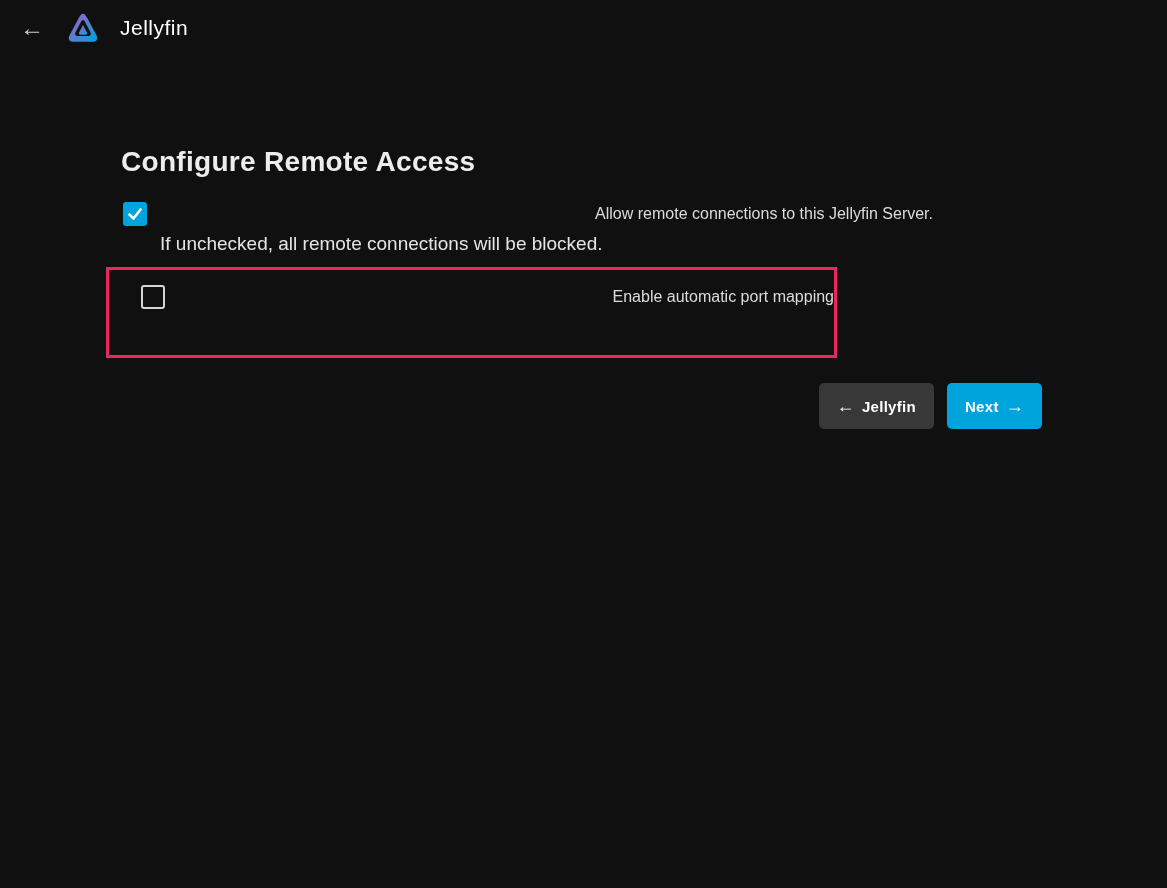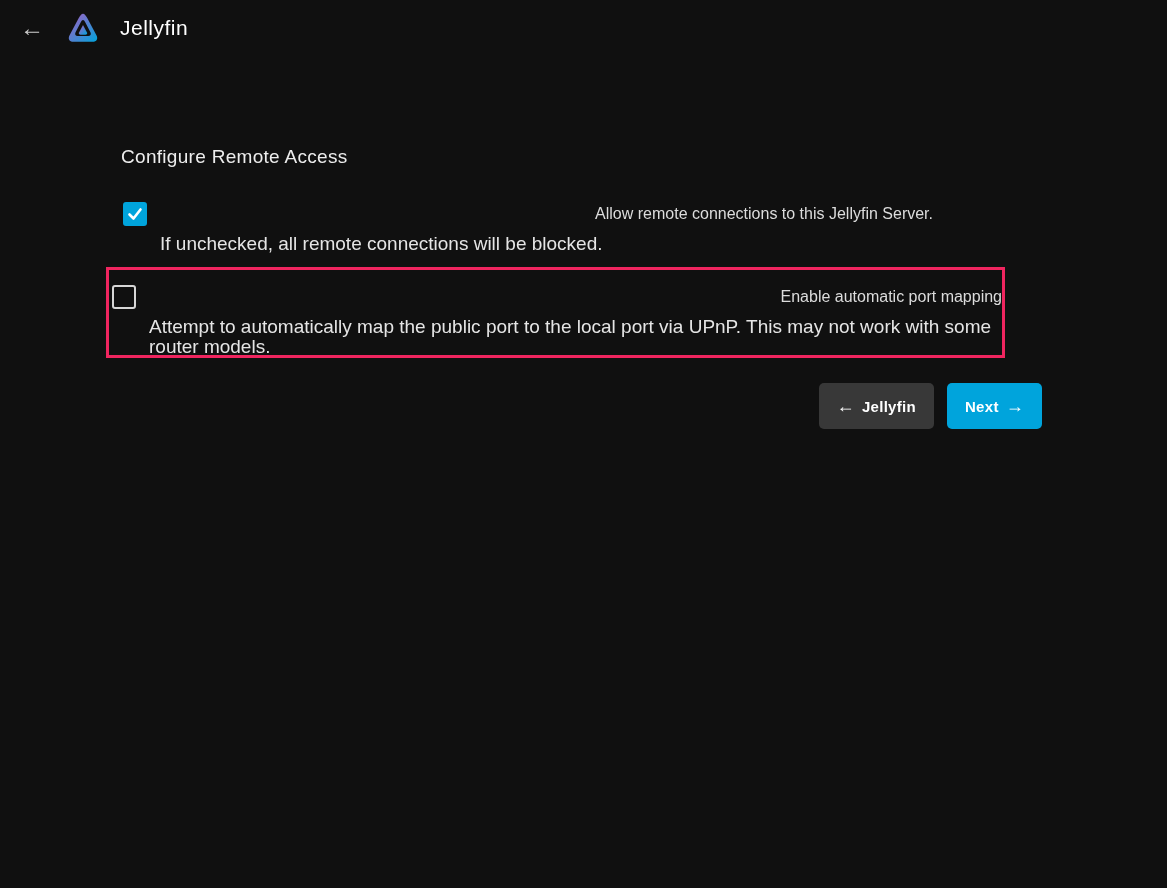--- a/index.html
+++ b/index.html
@@ -24,40 +24,40 @@
     width:36px;height:36px;border:none;background:transparent;color:#ccc;
     font-size:24px;line-height:36px;text-align:center;cursor:pointer;
     margin-right:16px;font-family:inherit;
   }
   .logo{display:flex;align-items:center;gap:20px;}
   .logo svg{width:34px;height:34px;display:block;}
   .app-name{color:#fff;font-size:21px;letter-spacing:.5px;}
   
   .page-title{
     position:absolute;left:121px;top:146px;
-    font-size:19px;font-weight:400;color:#ededed;letter-spacing:.3px;
+    font-size:28px;font-weight:700;color:#ededed;letter-spacing:.3px;
   }
   .opt-row{display:flex;align-items:flex-start;gap:13px;justify-content:space-between;}
   .checkbox{
     width:24px;height:24px;border:2px solid #d6d6d6;border-radius:3px;
     background:transparent;flex:0 0 24px;cursor:pointer;
     display:flex;align-items:center;justify-content:center;
   }
   .checkbox .checkmark-icon{display:none;}
   .checkbox.checked{background:var(--accent-blue);border-color:var(--accent-blue);}
   .checkbox.checked .checkmark-icon{display:flex;}
   .opt-label{font-size:16px;line-height:24px;color:#dcdcdc;cursor:pointer;}
   .opt-desc{
     font-size:19px;line-height:20px;color:#e5e5e5;margin:8px 0 0 37px;
   }
   .opt-allow{position:absolute;left:123px;top:202px;width:810px;}
   .highlight-box{
-    position:absolute;left:106px;top:267px;width:899px;height:91px;
+    position:absolute;left:106px;top:267px;width:731px;height:91px;
     border:3px solid var(--highlight-pink);
-    padding:15px 0 0 3px;
+    padding:15px 0 0 32px;
   }
   
   .wizard-buttons{
     position:absolute;top:383px;right:125px;display:flex;gap:13px;
   }
   .btn{
     height:46px;border:none;border-radius:5px;cursor:pointer;
     display:flex;align-items:center;justify-content:center;gap:7px;
     font-family:inherit;font-size:15px;font-weight:bold;color:#fff;
     padding:0 18px;letter-spacing:.3px;
@@ -104,21 +104,20 @@
 </div>
 
 <div class="highlight-box">
   <div>
     <div class="opt-row">
       <div class="checkbox">
         
       </div>
       <span class="opt-label">Enable automatic port mapping</span>
     </div>
-    <div class="opt-desc">Attempt to automatically map the public port to the local port via UPnP. This may not work with some router models.</div>
   </div>
 </div>
 
 <div class="wizard-buttons">
   <button class="btn btn-previous">
     <span class="arrow">←</span>
     <span>Jellyfin</span>
   </button>
   <button class="btn btn-next">
     <span>Next</span>

